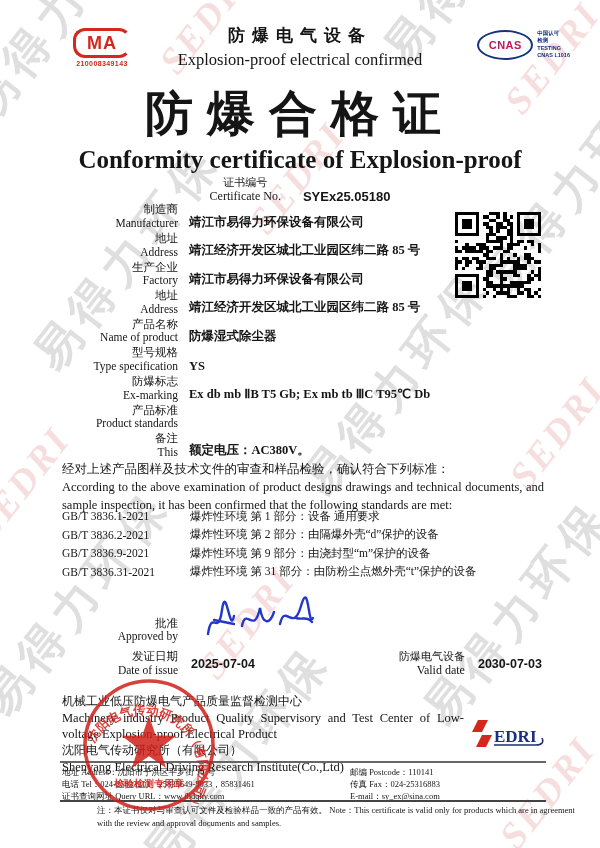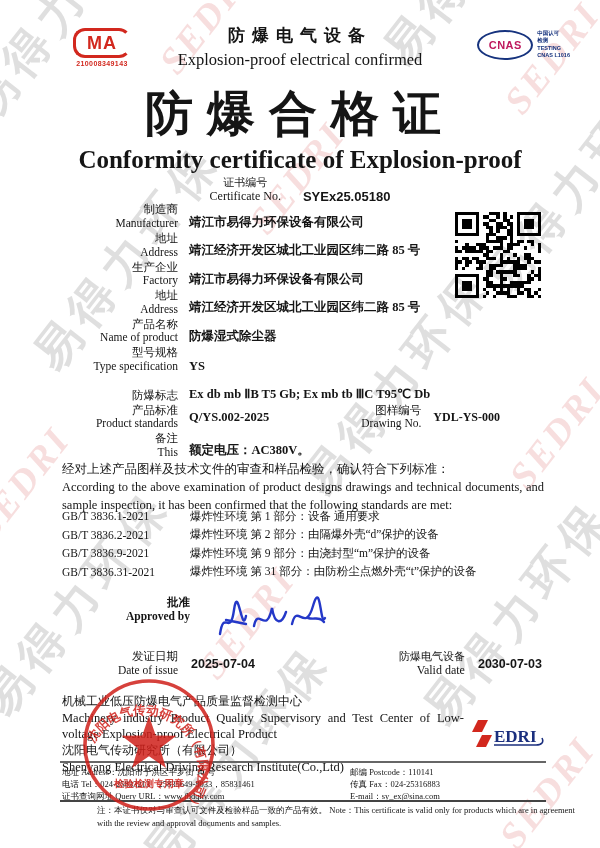--- a/index.html
+++ b/index.html
@@ -71,21 +71,21 @@
   
   .statement { position:absolute; top:461px; left:62px; right:56px; line-height:1.42; }
   .statement .zh { font-size:12.5px; }
   .statement .en { font-size:12.5px; text-align:justify; }
   .standards { position:absolute; top:507px; left:62px; right:56px; }
   .std-row { display:flex; height:18.5px; align-items:center; }
   .std-code { width:128px; font-size:11.5px; flex-shrink:0; }
   .std-desc { font-size:11.5px; }
 
   
-  .approve-row { position:absolute; top:596px; left:12px; display:flex; align-items:flex-start;font-weight:bold; }
+  .approve-row { position:absolute; top:596px; left:0; display:flex; align-items:flex-end; }
   .sig { margin-left:22px; }
   .dates-row { position:absolute; top:650px; left:0; right:0; display:flex; align-items:center; }
   .date-val { margin-left:13px; font-family:"Liberation Sans", sans-serif;
               font-size:12.5px; font-weight:bold; }
   .valid-label { width:150px; margin-left:60px; text-align:right; line-height:1.18; }
 
   
   .issuer { position:absolute; top:694px; left:62px; width:402px; line-height:1.3; }
   .issuer .zh1 { font-size:12px; }
   .issuer .en1 { font-size:12.5px; text-align:justify; }
@@ -196,38 +196,29 @@
       <div class="frow">
         <div class="flabel">
             <div class="zh">型号规格</div>
             <div class="en">Type specification</div>
           </div>
         <div class="fvalue">YS</div>
       </div>
       <div class="frow">
         <div class="flabel">
             <div class="zh">防爆标志</div>
+            <div class="en">Ex-marking</div>
           </div>
         <div class="fvalue">Ex db mb ⅡB T5 Gb; Ex mb tb ⅢC T95℃ Db</div>
       </div>
       <div class="frow">
         <div class="flabel">
             <div class="zh">产品标准</div>
             <div class="en">Product standards</div>
           </div>
-        <div class="fvalue">
-          <span>Q/YS.002-2025</span>
-          <span class="drawing-group">
-            <span class="drawing-label">
-              <div class="zh">图样编号</div>
-              <div class="en">Drawing No.</div>
-            </span>
-            <span class="drawing-val">YDL-YS-000</span>
-          </span>
-        </div>
       </div>
       <div class="frow">
         <div class="flabel">
             <div class="zh">备注</div>
             <div class="en">This</div>
           </div>
         <div class="fvalue">额定电压：AC380V。</div>
       </div>
     </div>
 

